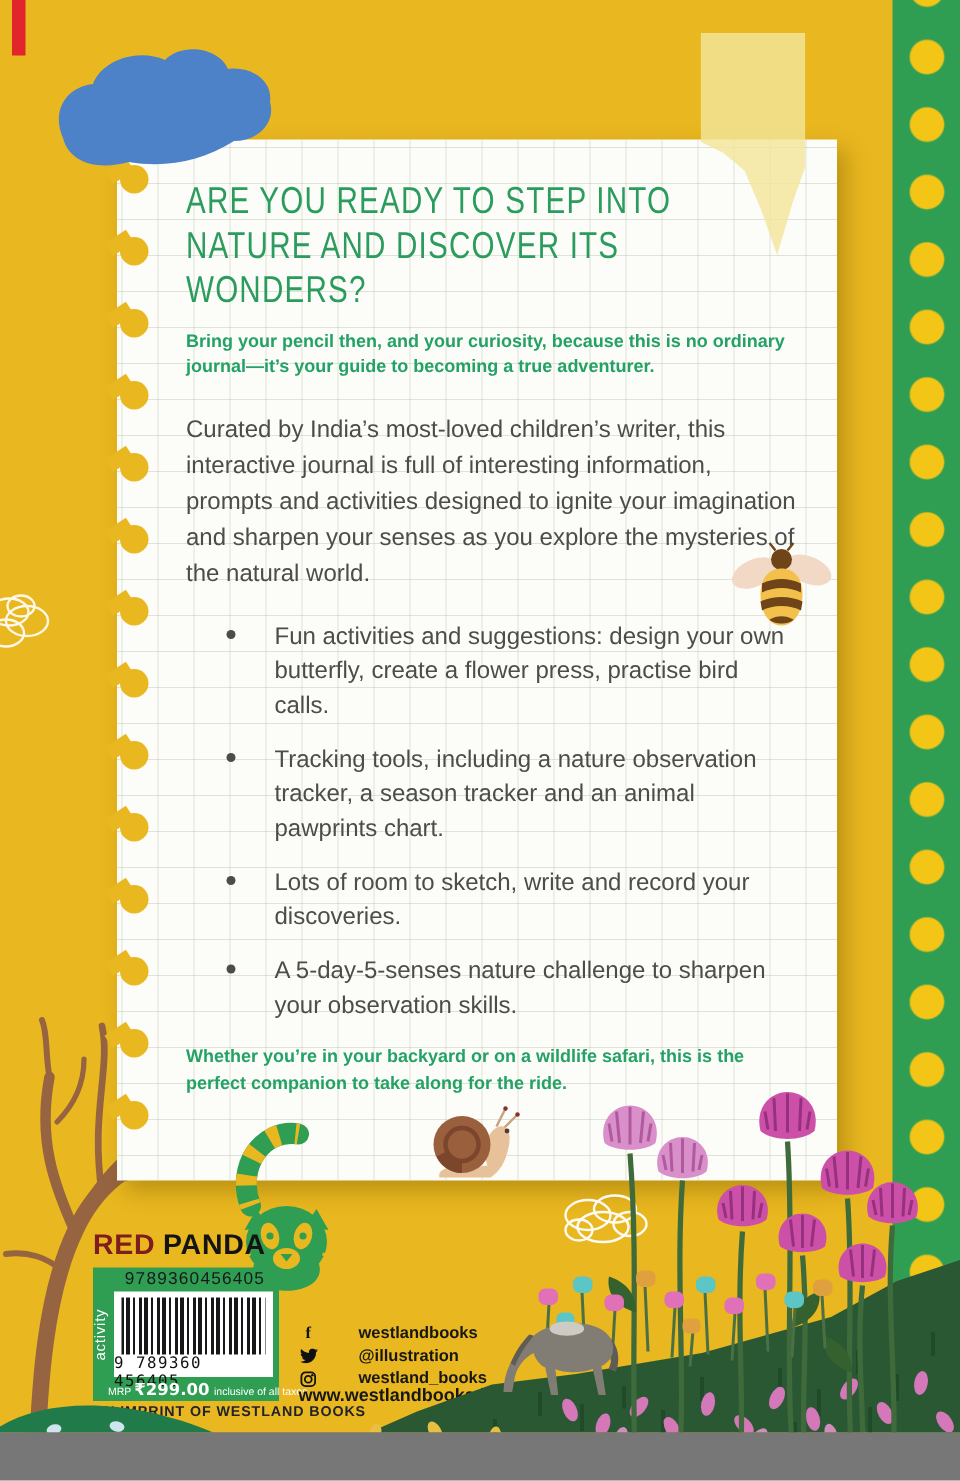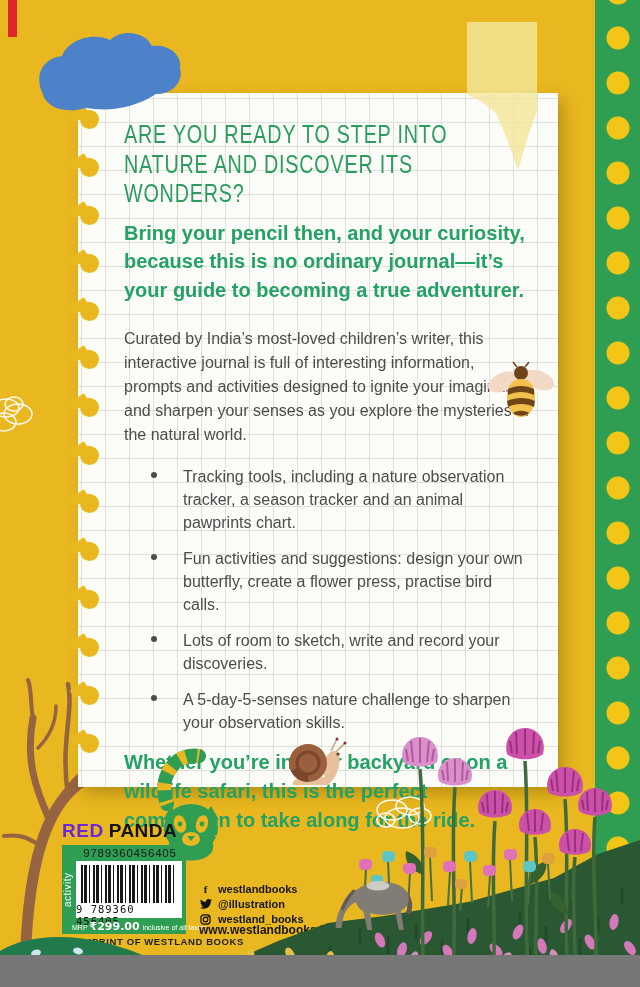--- a/index.html
+++ b/index.html
@@ -17,21 +17,21 @@
     background-image:linear-gradient(to right,rgba(175,185,160,.38) 1px,rgba(0,0,0,0) 1px),
                      linear-gradient(to bottom,rgba(175,185,160,.38) 1px,rgba(0,0,0,0) 1px);
     background-size:24px 24px;background-position:3px 5px;
     box-shadow:6px 7px 14px rgba(110,85,0,.38);}
   .notch{position:absolute;left:2px;width:19px;height:19px;border-radius:50%;background:#e9b71f;}
   .notch::before{content:"";position:absolute;left:-9px;top:-1px;width:17px;height:10px;
     background:#e9b71f;transform:rotate(-33deg);}
   .page-content{position:absolute;left:46px;top:27px;width:412px;}
   h1.head{margin:0 0 10px 0;font-size:25px;line-height:1.18;font-weight:500;color:#2c9c5e;
     letter-spacing:1px;width:520px;transform:scaleX(.79);transform-origin:left top;text-transform:uppercase;}
-  .accent{color:#24a164;font-weight:bold;font-size:20px;line-height:1.44;margin:0;}
+  .accent{color:#24a164;font-weight:bold;font-size:12px;line-height:1.44;margin:0;}
   .intro{margin-bottom:22px;}
   .body-text{color:#4c4c4a;font-size:16px;line-height:1.5;margin:0 0 18px 0;}
   ul.features{list-style:none;margin:0 0 14px 0;padding:0;}
   ul.features li{position:relative;padding-left:59px;margin-bottom:13px;color:#4c4c4a;
     font-size:16px;line-height:1.44;width:345px;}
   ul.features li .bullet{position:absolute;left:27px;top:7px;width:6px;height:6px;border-radius:50%;background:#4c4c4a;}
   .outro{margin-top:4px;}
 
   
   .tape{position:absolute;left:467px;top:22px;width:70px;height:148px;background:#f3e59a;opacity:.82;z-index:4;
@@ -45,41 +45,41 @@
   .tree{position:absolute;left:-6px;top:678px;z-index:2;}
   .meadow{position:absolute;left:130px;top:828px;z-index:6;}
   .mound-left{position:absolute;left:0;top:925px;z-index:6;}
   .tallflowers{position:absolute;left:380px;top:725px;z-index:7;}
   .buds{position:absolute;left:352px;top:843px;z-index:7;}
   .horse{position:absolute;left:328px;top:876px;z-index:8;}
 
   
   .footer{position:absolute;left:0;top:0;width:640px;height:987px;z-index:5;pointer-events:none;}
   .logo{position:absolute;left:62px;top:820px;font-size:19px;font-weight:bold;letter-spacing:.5px;}
-  .logo .red{color:#6d28d9;}
+  .logo .red{color:#7f1d1d;}
   .logo .blk{color:#141414;margin-left:5px;}
   .isbn-box{position:absolute;left:62px;top:845px;width:124px;height:89px;background:#2f9e53;}
   .activity{position:absolute;left:0;top:14px;width:14px;height:62px;color:#fff;font-size:10px;
     writing-mode:vertical-rl;transform:rotate(180deg);text-align:center;letter-spacing:.5px;}
   .isbn-num{position:absolute;left:14px;top:2px;width:108px;text-align:center;color:#17181a;
     font-size:11.5px;letter-spacing:.8px;}
   .barcode-wrap{position:absolute;left:14px;top:16px;width:106px;height:57px;background:#fff;padding:0;}
   .bars{position:absolute;left:5px;top:4px;width:96px;height:38px;
     background:repeating-linear-gradient(90deg,#17171a 0 2px,#fff 2px 3px,#17171a 3px 6px,#fff 6px 8px,#17171a 8px 9px,#fff 9px 12px);}
   .bc-digits{position:absolute;left:0;top:42px;width:106px;text-align:left;color:#111;
     font-size:10.5px;letter-spacing:1px;font-family:"DejaVu Sans Mono",monospace;}
   .mrp-row{position:absolute;left:10px;top:75px;width:112px;color:#fff;font-size:7px;white-space:nowrap;}
   .mrp-row b{font-size:11px;font-family:"DejaVu Sans",sans-serif;margin:0 3px 0 2px;}
   .imprint{position:absolute;left:62px;top:936px;font-size:9.5px;font-weight:bold;color:#20222c;letter-spacing:.6px;}
   .credits{position:absolute;left:198px;top:832px;color:#1b1b1b;font-size:11.5px;line-height:16px;}
   .social{position:absolute;left:199px;top:882px;}
   .social .row{display:flex;align-items:center;height:14px;margin-bottom:1px;}
   .social .ic{width:13px;height:11px;display:inline-flex;align-items:center;justify-content:center;
     margin-right:6px;font-weight:900;font-size:11px;color:#111;font-family:"Liberation Serif",serif;}
-  .social .handle{font-size:11px;font-weight:bold;color:#171717;}
+  .social .handle{font-size:11px;font-weight:bold;color:#171717;margin-left:21px;}
   .website{position:absolute;left:199px;top:923px;font-size:12px;font-weight:bold;color:#171717;}
 </style>
 </head>
 <body>
 
 <div class="stage">
 
   <div class="red-strip"></div>
   <div class="green-strip"></div>
 
@@ -114,22 +114,22 @@
     <div class="notch" style="top:497px"></div>
     <div class="notch" style="top:545px"></div>
     <div class="notch" style="top:593px"></div>
     <div class="notch" style="top:641px"></div>
 
     <div class="page-content">
       <h1 class="head">Are you ready to step into nature and discover its wonders?</h1>
       <p class="accent intro">Bring your pencil then, and your curiosity, because this is no ordinary journal—it’s your guide to becoming a true adventurer.</p>
       <p class="body-text">Curated by India’s most-loved children’s writer, this interactive journal is full of interesting information, prompts and activities designed to ignite your imagination and sharpen your senses as you explore the mysteries of the natural world.</p>
       <ul class="features">
+        <li><span class="bullet"></span><span>Fun activities and suggestions: design your own butterfly, create a flower press, practise bird calls.</span></li>
         <li><span class="bullet"></span><span>Tracking tools, including a nature observation tracker, a season tracker and an animal pawprints chart.</span></li>
-        <li><span class="bullet"></span><span>Fun activities and suggestions: design your own butterfly, create a flower press, practise bird calls.</span></li>
         <li><span class="bullet"></span><span>Lots of room to sketch, write and record your discoveries.</span></li>
         <li><span class="bullet"></span><span>A 5-day-5-senses nature challenge to sharpen your observation skills.</span></li>
       </ul>
       <p class="accent outro">Whether you’re in your backyard or on a wildlife safari, this is the perfect companion to take along for the ride.</p>
     </div>
   </div>
 
   <div class="tape"></div>
 
   <svg class="cloud" width="150" height="90" viewBox="0 0 150 90">

